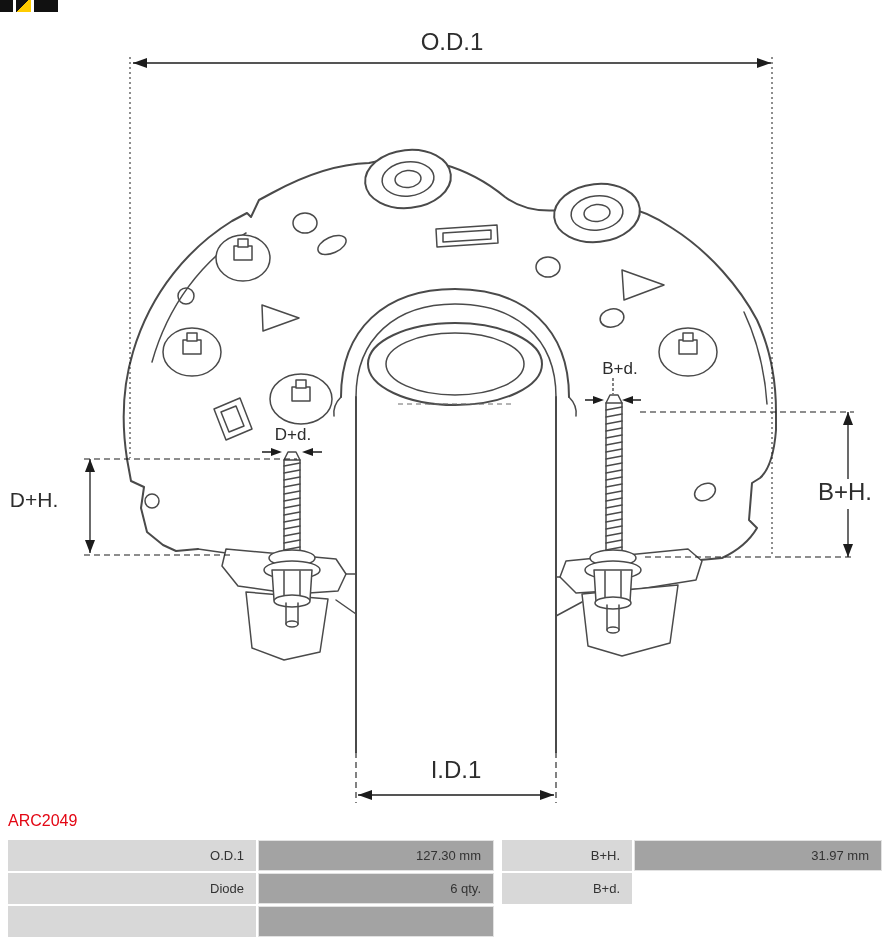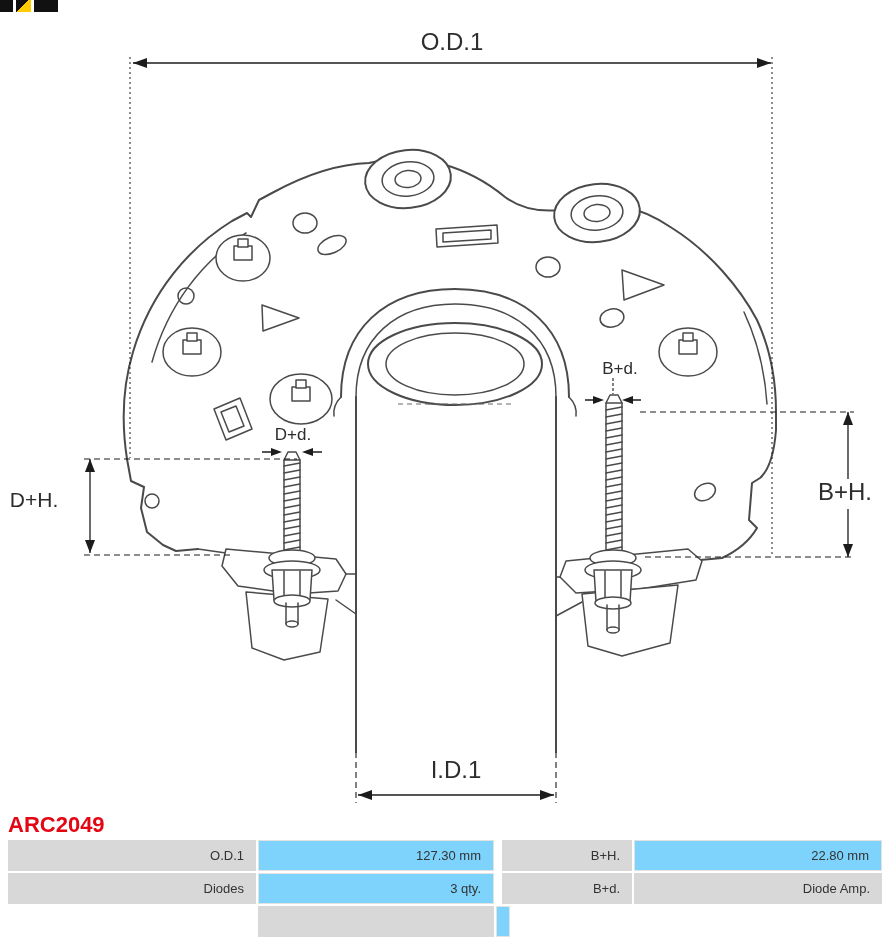--- a/index.html
+++ b/index.html
@@ -24,30 +24,30 @@
   .dash{stroke:#1c1c1c;fill:none;stroke-width:1.1;stroke-dasharray:6,4;}
   .dash.fine{stroke-dasharray:3,2;}
   .hid{stroke:#6a6a6a;fill:none;stroke-width:1;stroke-dasharray:5,4;}
   .dim-label{fill:#2d2d2d;font-family:"Liberation Sans","DejaVu Sans",sans-serif;}
   .lbl-big{font-size:24px;}
   .lbl-mid{font-size:21px;}
   .lbl-sm{font-size:17px;}
 
   .part-number{
     position:absolute;left:8px;top:812px;
-    font-size:22px;font-weight:700;color:#e30613;
+    font-size:16px;font-weight:400;color:#e30613;
   }
   .spec-table{
     position:absolute;left:8px;top:840px;width:874px;
     display:grid;grid-template-columns:248px 236px 4px 130px 1fr;
     grid-auto-rows:31px;gap:2px;font-size:13px;
   }
   .cell{display:flex;align-items:center;justify-content:flex-end;padding-right:12px;box-sizing:border-box;}
   .cell.lab{background:#d8d8d8;color:#333;}
-  .cell.val{background:#7dd3fc;border:1px solid #e2e2e2;color:#333;}
+  .cell.val{background:#a3a3a3;border:1px solid #e2e2e2;color:#333;}
   .spacer{background:transparent;}
 </style>
 </head>
 <body>
 
 <div class="logo">
   <span class="logo-a"></span>
   <span class="logo-b"></span>
   <span class="logo-c"></span>
 </div>
@@ -224,24 +224,23 @@
 </svg>
 
 <div class="part-number">ARC2049</div>
 
 <div class="spec-table">
 
   <div class="cell lab">O.D.1</div>
   <div class="cell val">127.30 mm</div>
   <div class="spacer"></div>
   <div class="cell lab">B+H.</div>
-  <div class="cell val">22.80 mm</div>
-
-  <div class="cell lab">Diodes</div>
-  <div class="cell val">3 qty.</div>
+  <div class="cell val">31.97 mm</div>
+
+  <div class="cell lab">Diode</div>
+  <div class="cell val">6 qty.</div>
   <div class="spacer"></div>
   <div class="cell lab">B+d.</div>
 
-  <div class="cell lab">Diode Amp.</div>
   <div class="spacer"></div>
   <div class="cell lab"></div>
   <div class="cell val"></div>
 </div>
 
 </body></html>

